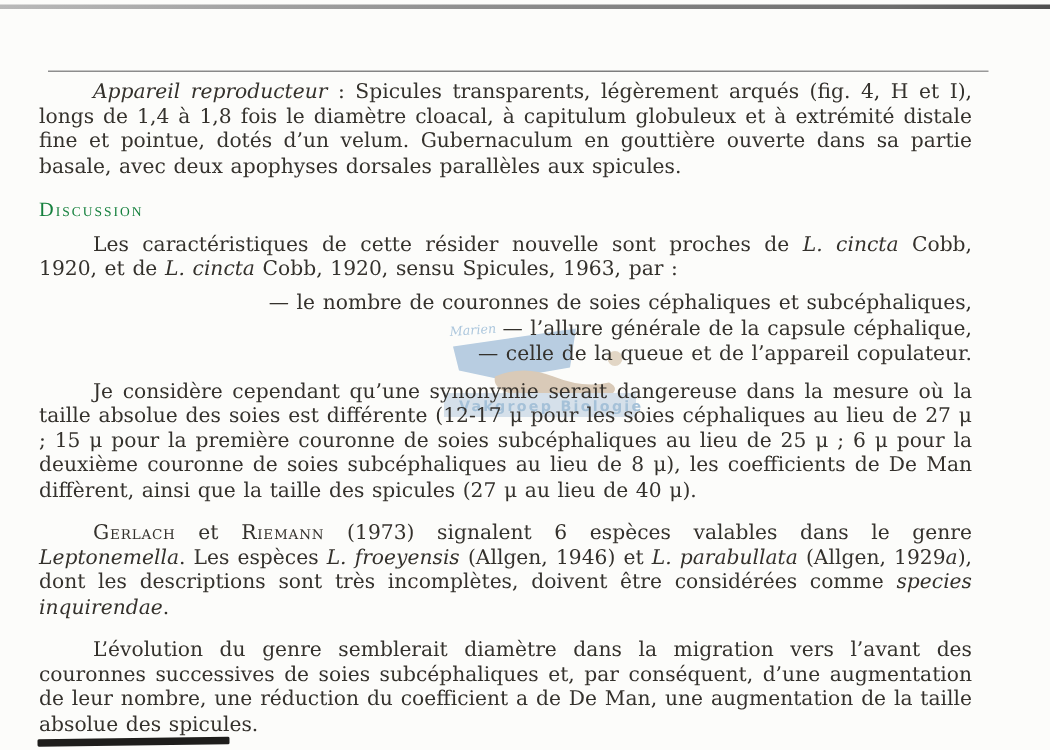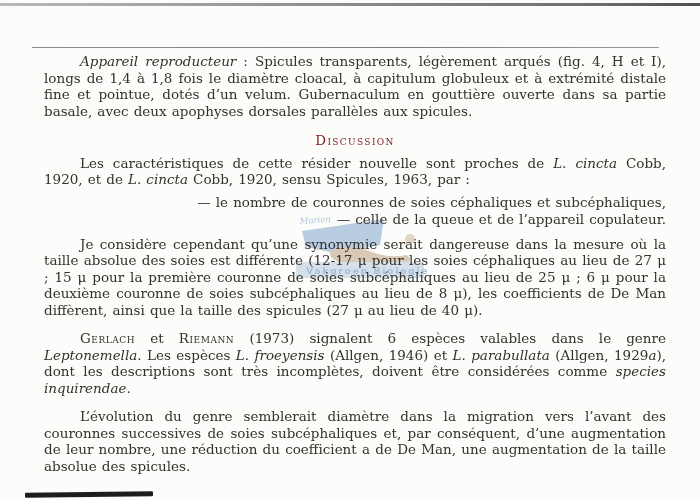--- a/index.html
+++ b/index.html
@@ -34,38 +34,39 @@
   }
   .rule-top {
     position: absolute;
     left: 32px; top: 47px;
     width: 627px; height: 1.2px;
     background: linear-gradient(90deg, #8e8e8e, #7d7d7d 60%, #999);
   }
   
   .text-block {
     position: absolute;
-    left: 44px; top: 53px;
+    left: 26px; top: 53px;
     width: 622px;
     color: #34312c;
     font-size: 13.5px;
     line-height: 16.5px;
     text-align: justify;
     word-spacing: 0.06em;
   }
   .para { margin: 0; text-indent: 36px; }
   .para + .para { margin-top: 12px; }
   .heading {
     margin: 13px 0 6px 0;
     font-size: 13.5px;
     font-weight: normal;
     font-variant: small-caps;
     letter-spacing: 0.10em;
-    text-align: center;
-    color: #7f1d1d;
+    text-align: left;
+    color: #15803d;
+    font-family: Liberation Serif, serif;
   }
   .hyphen-list { margin: 6px 0 8px 0; padding: 0; list-style: none; text-align: left; }
   .hyphen-list li { margin: 0; line-height: 17px; text-align: right; }
   .seg-normal { font-style: normal; }
   .seg-italic { font-style: italic; }
   .seg-smallcaps { font-variant: small-caps; letter-spacing: 0.04em; }
   
   .watermark {
     position: absolute;
     left: 294px; top: 211px;
@@ -97,20 +98,21 @@
   <div class="text-block">
 
     <p class="para"><span class="seg-italic">Appareil reproducteur</span><span class="seg-normal"> : Spicules transparents, légèrement arqués (fig. 4, H et I), longs de 1,4 à 1,8 fois le diamètre cloacal, à capitulum globuleux et à extrémité distale fine et pointue, dotés d’un velum. Gubernaculum en gouttière ouverte dans sa partie basale, avec deux apophyses dorsales parallèles aux spicules.</span></p>
 
     <h3 class="heading">Discussion</h3>
 
     <p class="para"><span class="seg-normal">Les caractéristiques de cette résider nouvelle sont proches de </span><span class="seg-italic">L. cincta</span><span class="seg-normal"> Cobb, 1920, et de </span><span class="seg-italic">L. cincta</span><span class="seg-normal"> Cobb, 1920, sensu Spicules, 1963, par :</span></p>
 
     <ul class="hyphen-list">
       <li>— le nombre de couronnes de soies céphaliques et subcéphaliques,</li>
+      <li>— l’allure générale de la capsule céphalique,</li>
       <li>— celle de la queue et de l’appareil copulateur.</li>
     </ul>
 
     <p class="para"><span class="seg-normal">Je considère cependant qu’une synonymie serait dangereuse dans la mesure où la taille absolue des soies est différente (12-17 μ pour les soies céphaliques au lieu de 27 μ ; 15 μ pour la première couronne de soies subcéphaliques au lieu de 25 μ ; 6 μ pour la deuxième couronne de soies subcéphaliques au lieu de 8 μ), les coefficients de De Man diffèrent, ainsi que la taille des spicules (27 μ au lieu de 40 μ).</span></p>
 
     <p class="para"><span class="seg-smallcaps">Gerlach</span><span class="seg-normal"> et </span><span class="seg-smallcaps">Riemann</span><span class="seg-normal"> (1973) signalent 6 espèces valables dans le genre </span><span class="seg-italic">Leptonemella</span><span class="seg-normal">. Les espèces </span><span class="seg-italic">L. froeyensis</span><span class="seg-normal"> (Allgen, 1946) et </span><span class="seg-italic">L. parabullata</span><span class="seg-normal"> (Allgen, 1929</span><span class="seg-italic">a</span><span class="seg-normal">), dont les descriptions sont très incomplètes, doivent être considérées comme </span><span class="seg-italic">species inquirendae</span><span class="seg-normal">.</span></p>
 
     <p class="para"><span class="seg-normal">L’évolution du genre semblerait diamètre dans la migration vers l’avant des couronnes successives de soies subcéphaliques et, par conséquent, d’une augmentation de leur nombre, une réduction du coefficient a de De Man, une augmentation de la taille absolue des spicules.</span></p>
 
   </div>

